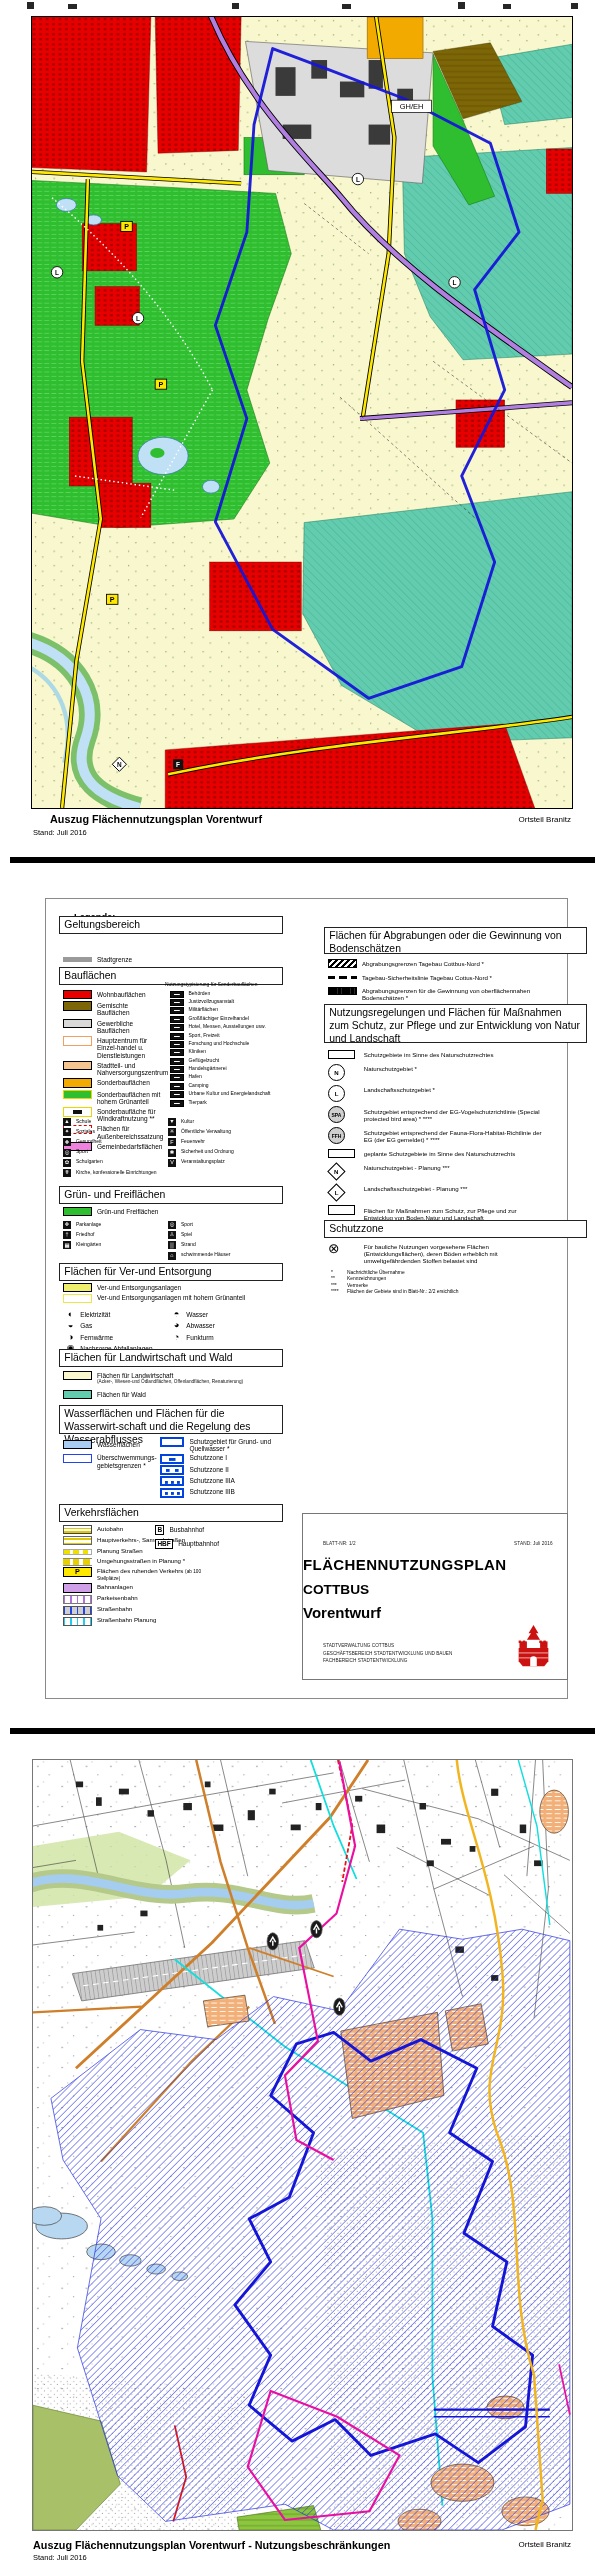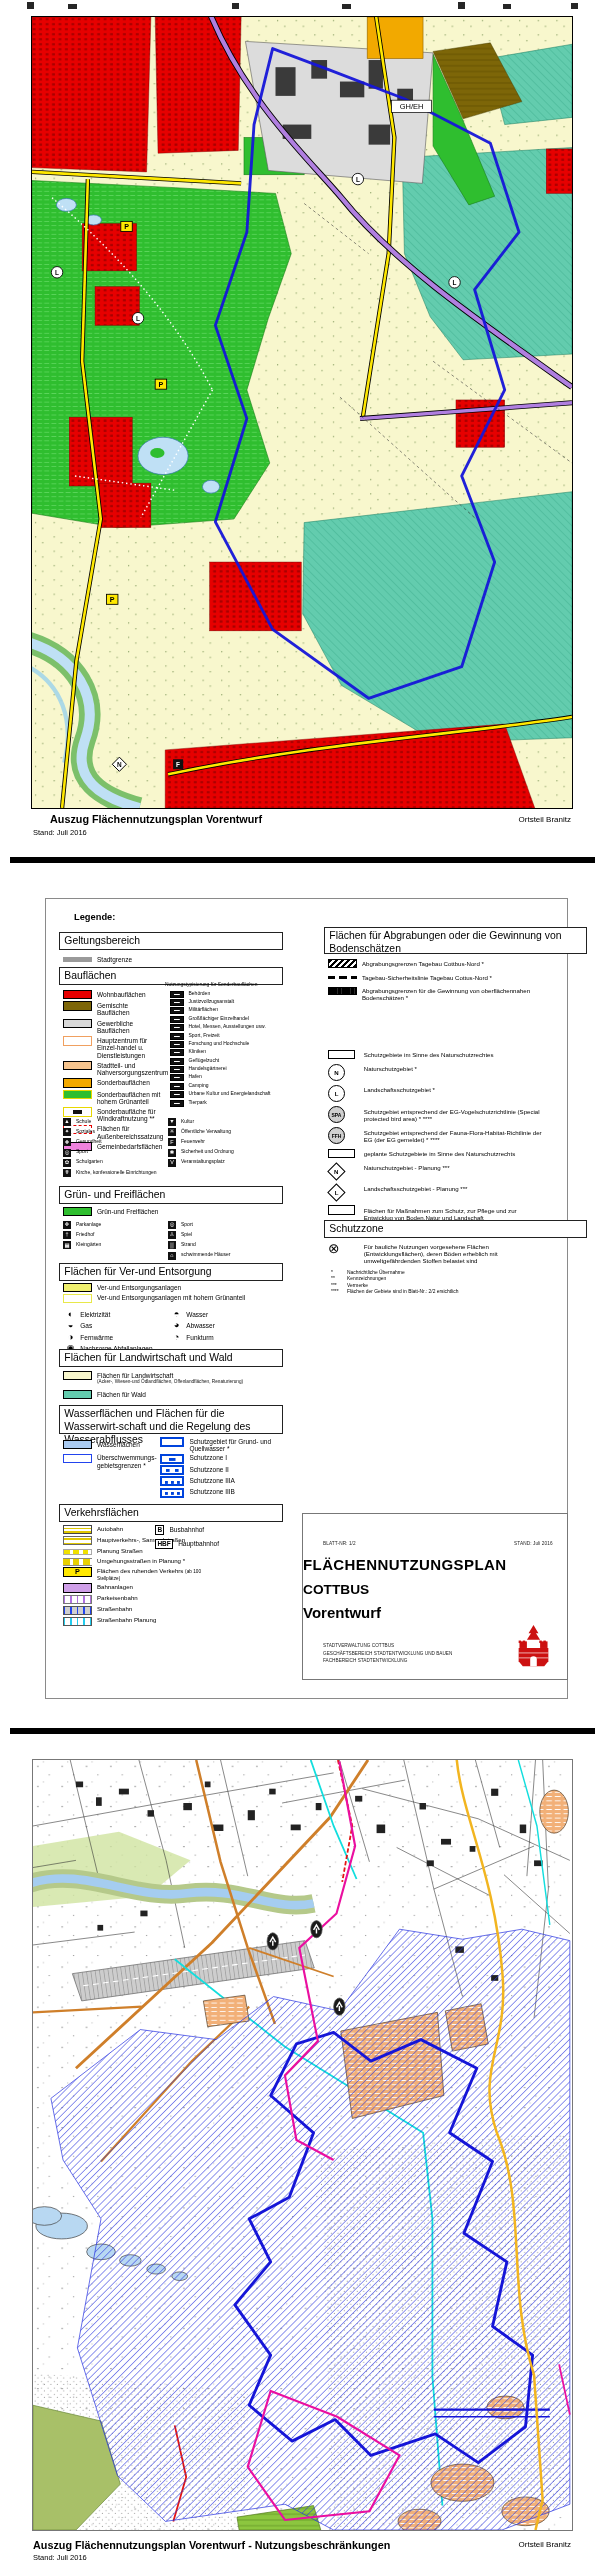--- a/index.html
+++ b/index.html
@@ -262,21 +262,21 @@
     </svg>
   </div>
   <div class="abs cap-title" style="left:50px;top:813px;">Auszug Flächennutzungsplan Vorentwurf</div>
   <div class="abs cap-sub" style="left:33px;top:828px;">Stand: Juli 2016</div>
   <div class="abs cap-right" style="right:34px;top:815px;">Ortsteil Branitz</div>
   <div class="pagebar" style="top:857px;"></div>
 
   <div id="legendbox">
     <div class="leg-title" style="left:16px;top:13px;padding-left:12px;">Legende:</div>
 
-    <div class="sec-h col-l" style="left:13px;top:33px;">Geltungsbereich</div>
+    <div class="sec-h col-l" style="left:13px;top:17px;">Geltungsbereich</div>
     <div class="list" style="left:17px;top:56px;width:208px;">
 
     <div class="row">
         <span class="sw sw-stadtgrenze"></span>
         <span class="lbl">Stadtgrenze</span>
       </div>
       </div>
 
     <div class="sec-h col-l" style="left:13px;top:68px;">Bauflächen</div>
     <div class="list" style="left:17px;top:91px;width:99px;">
@@ -634,20 +634,21 @@
         <div class="row" style="margin-bottom:5px;">
         <span class="sw sw-dashline"></span>
         <span class="lbl8">Tagebau-Sicherheitslinie Tagebau Cottus-Nord *</span>
       </div>
         <div class="row" style="margin-bottom:5px;">
         <span class="sw sw-zigzag2"></span>
         <span class="lbl8">Abgrabungsgrenzen für die Gewinnung von oberflächennahen Bodenschätzen *</span>
       </div>
       </div>
 
+    <div class="sec-h col-r" style="left:278px;top:105px;height:39px;">Nutzungsregelungen und Flächen für Maßnahmen zum Schutz, zur Pflege und zur Entwicklung von Natur und Landschaft</div>
     <div class="list" style="left:282px;top:151px;width:220px;">
 
     <div class="nrow">
         <span class="lead">
           <span class="nsw sw-green-border"></span>
 
         </span>
         <span class="lbl8">Schutzgebiete im Sinne des Naturschutzrechtes</span>
       </div>
         <div class="nrow">

